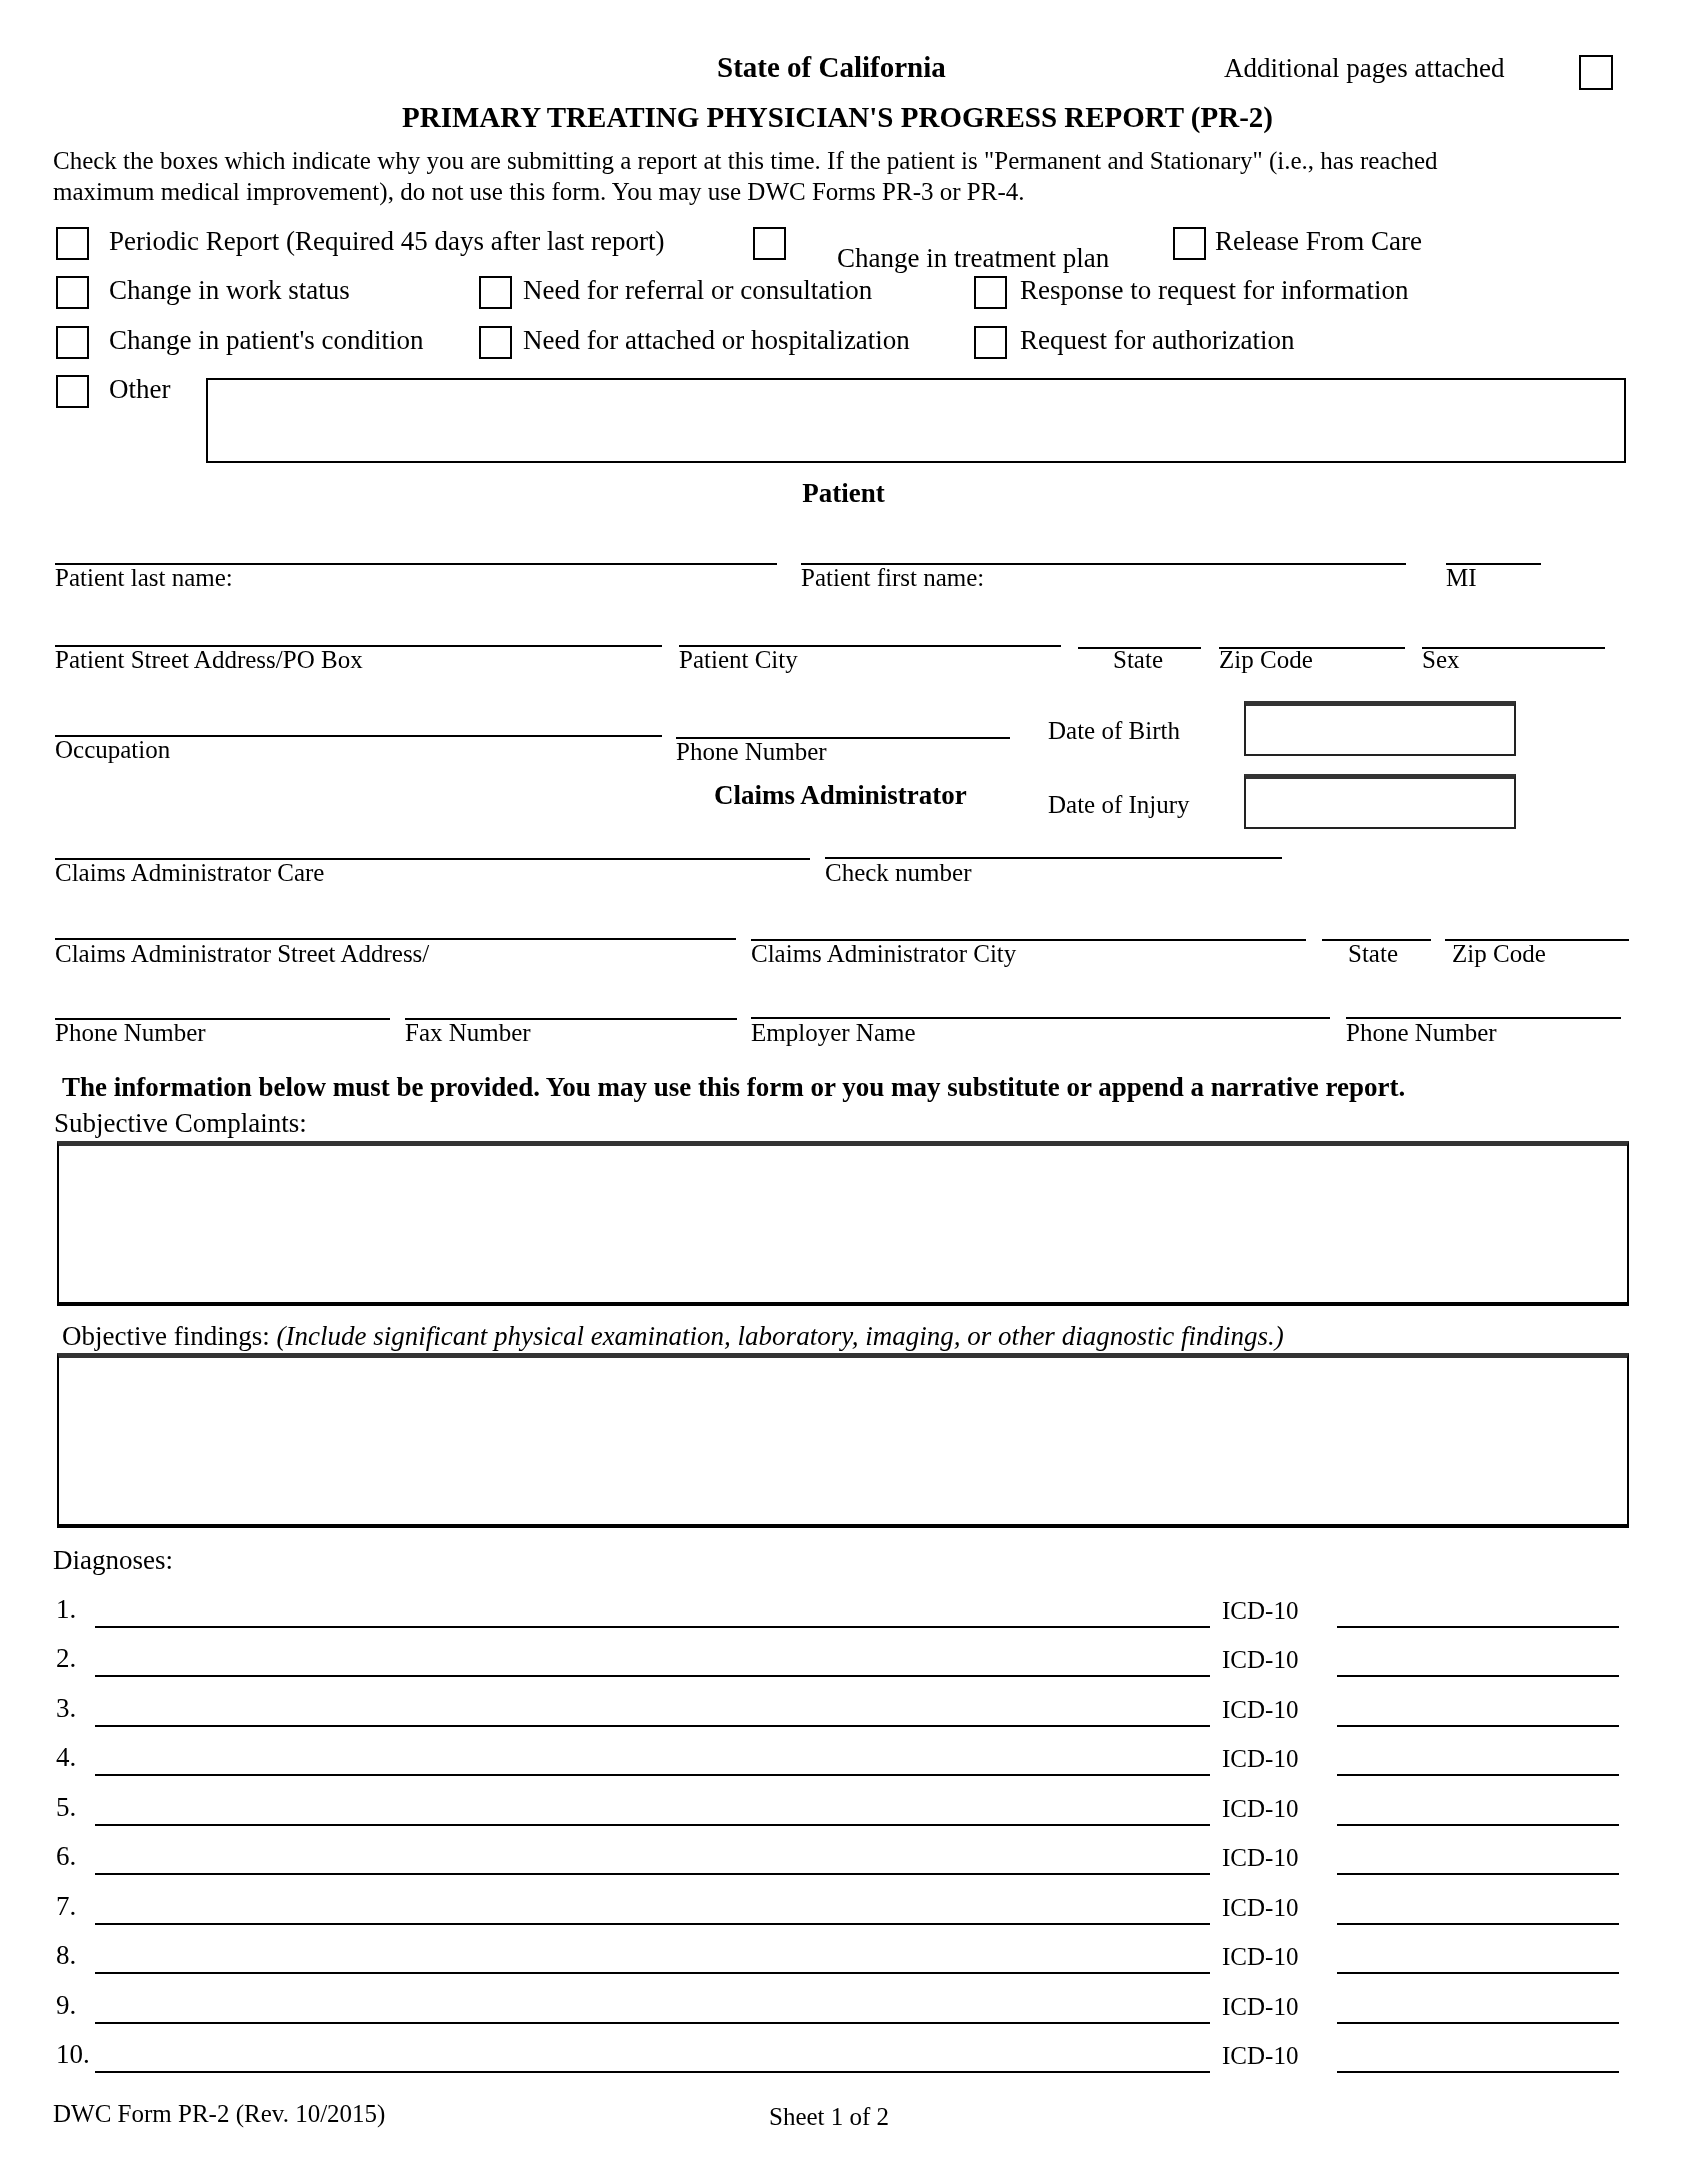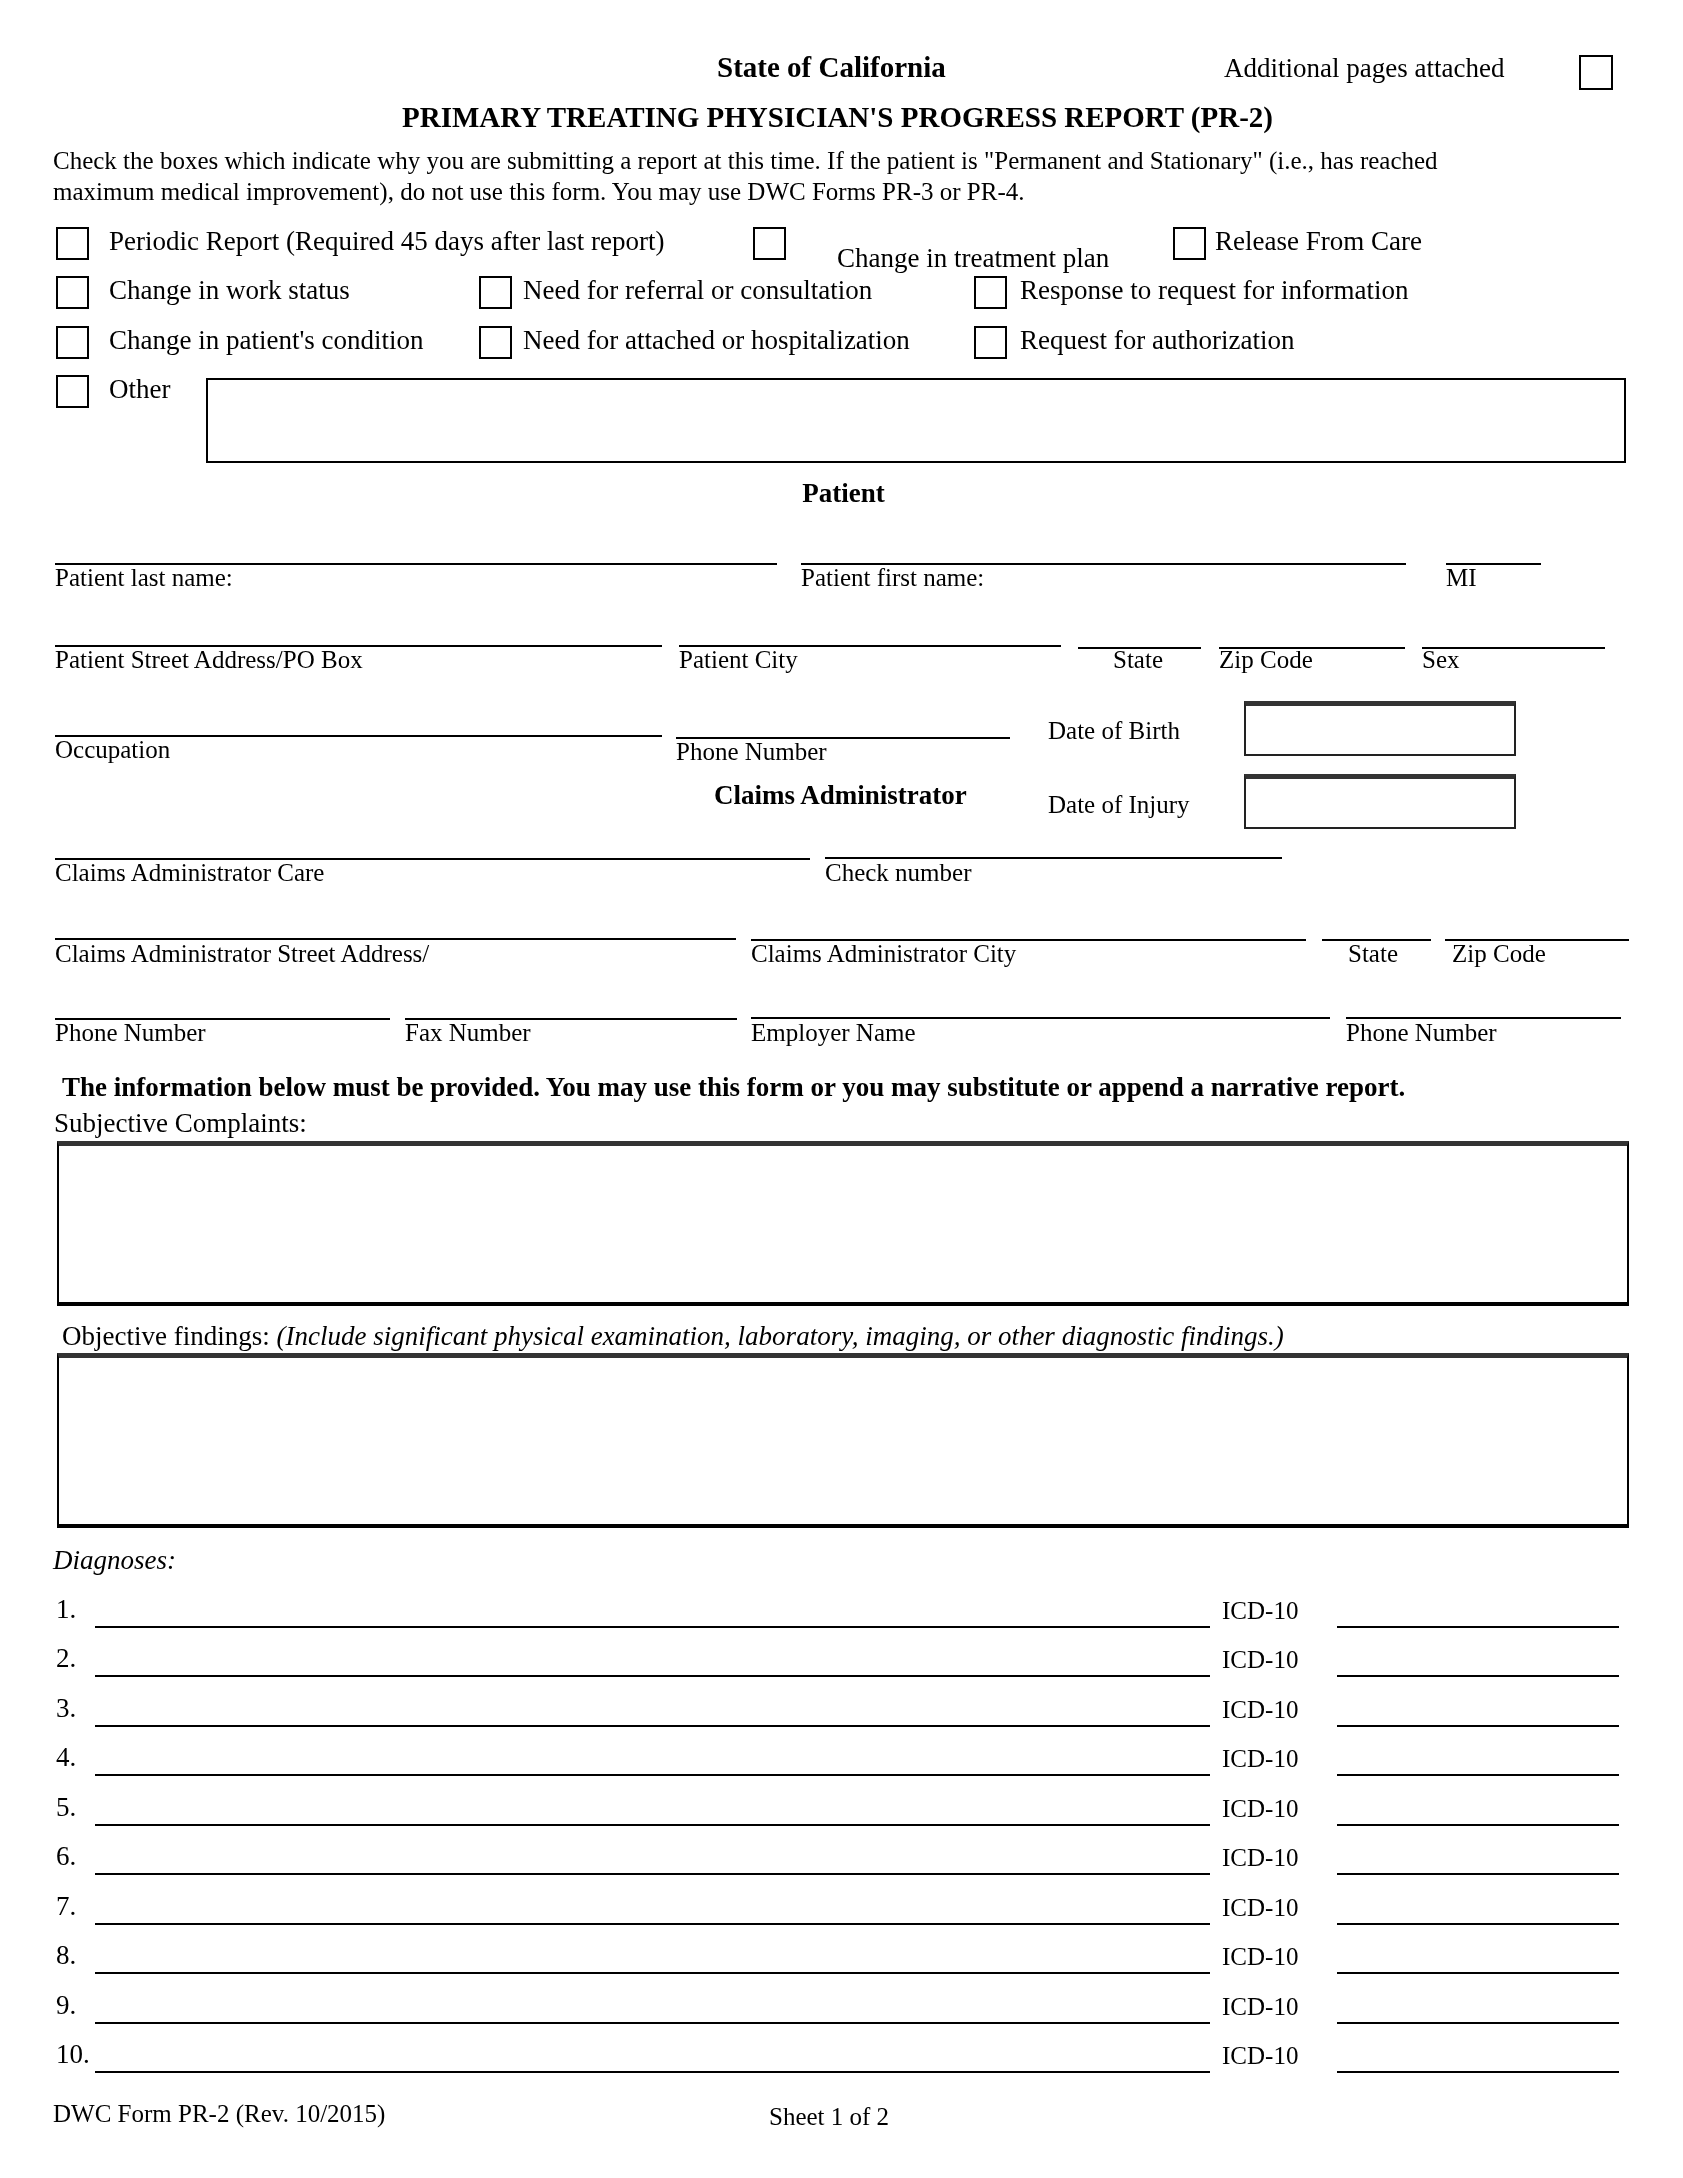--- a/index.html
+++ b/index.html
@@ -107,21 +107,21 @@
 <div class="abs t b" style="left:62px; top:1074px;">The information below must be provided. You may use this form or you may substitute or append a narrative report.</div>
 <div class="abs t" style="left:54px; top:1110px;">Subjective Complaints:</div>
 <div class="box thick" style="left:57px; top:1141px; width:1572px; height:165px;"></div>
 
 <div class="abs t" style="left:62px; top:1323px;">
   <span>Objective findings:</span>
   <span style="font-style:italic;">(Include significant physical examination, laboratory, imaging, or other diagnostic findings.)</span>
 </div>
 <div class="box thick" style="left:57px; top:1353px; width:1572px; height:175px;"></div>
 
-<div class="abs t" style="left:53px; top:1547px;font-style:italic;">Diagnoses:</div>
+<div class="abs t" style="left:53px; top:1547px;">Diagnoses:</div>
 
 <div id="diag-rows">
     <div>
       <div class="abs t" style="left:56px; top:1596px;">1.</div>
       <div class="line" style="left:95px; top:1626px; width:1115px;"></div>
       <div class="abs tl" style="left:1222px; top:1598px;">ICD-10</div>
       <div class="line" style="left:1337px; top:1626px; width:282px;"></div>
     </div>
     <div>
       <div class="abs t" style="left:56px; top:1645px;">2.</div>

